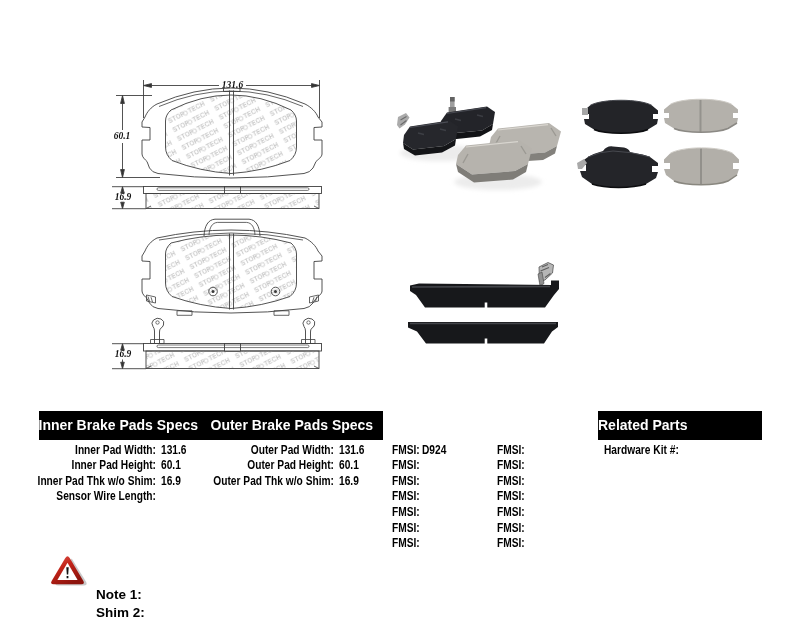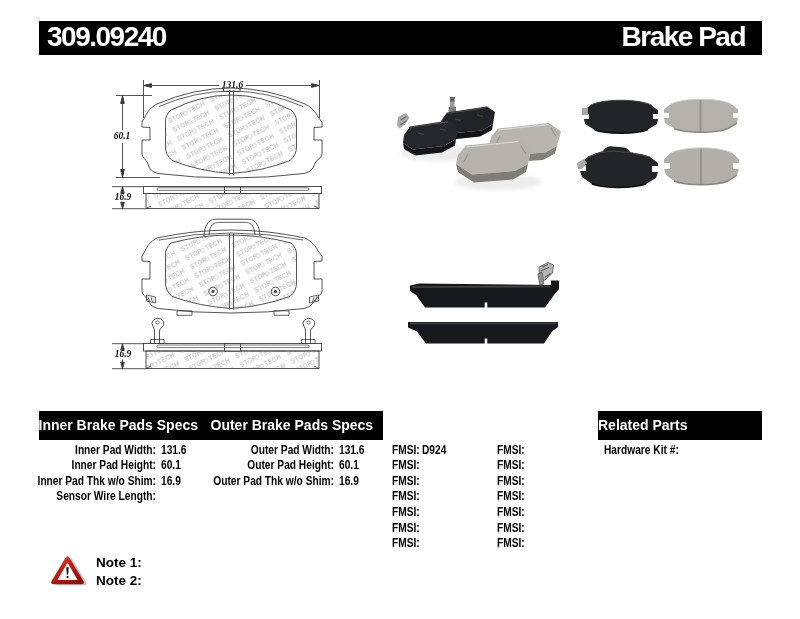--- a/index.html
+++ b/index.html
@@ -4,31 +4,27 @@
 <style>
 html,body{margin:0;padding:0;background:#fff;}
 #page{position:relative;width:800px;height:619px;background:#fff;font-family:"Liberation Sans",sans-serif;overflow:hidden;}
 .abs{position:absolute;}
 #titlebar{left:39px;top:20.5px;width:723px;height:34px;background:#000;color:#fff;}
 #titlebar .l{position:absolute;left:8px;top:0.5px;font-size:28px;font-weight:bold;letter-spacing:-1.5px;}
 #titlebar .r{position:absolute;right:17px;top:0.5px;font-size:28px;font-weight:bold;letter-spacing:-1.5px;}
 .hbar{position:absolute;top:411px;height:29px;background:#000;color:#fff;font-size:14px;font-weight:bold;line-height:29px;}
 .spec{position:absolute;font-size:12px;font-weight:bold;color:#000;white-space:nowrap;transform:scaleX(0.85);transform-origin:0 50%;}
 .ra{text-align:right;transform-origin:100% 50%;}
-.note{position:absolute;font-size:13.5px;font-weight:bold;color:#000;white-space:nowrap;}
+.note{position:absolute;font-size:13.5px;font-weight:bold;color:#000;white-space:nowrap;margin-top:32px;}
 .red{font-size:13px;letter-spacing:-0.35px;}
 .red{color:#cc2320;}
 </style>
 </head>
 <body>
 <div id="page">
-  <div class="abs" id="titlebar">
-      <span class="l">309.09240</span>
-      <span class="r">Brake Pad</span>
-    </div>
 
   <svg class="abs" style="left:0;top:0" width="800" height="619" viewBox="0 0 800 619">
     <defs>
       <pattern id="wm" width="47" height="10" patternUnits="userSpaceOnUse" patternTransform="rotate(-27)">
         <text x="1" y="7.3" font-family="Liberation Sans, sans-serif" font-size="6.4" font-weight="bold" fill="#c9c9c9" letter-spacing="0.2">STOP</text>
         <circle cx="19.8" cy="5" r="2.1" fill="none" stroke="#c9c9c9" stroke-width="0.85"></circle>
         <text x="23.2" y="7.3" font-family="Liberation Sans, sans-serif" font-size="6.4" font-weight="bold" fill="#c9c9c9" letter-spacing="0.2">TECH</text>
       </pattern>
       <filter id="blur1" x="-30%" y="-30%" width="160%" height="160%">
           <feGaussianBlur stdDeviation="2"></feGaussianBlur>
@@ -219,14 +215,14 @@
           <stop offset="0.45" stop-color="#c22318"></stop>
           <stop offset="1" stop-color="#8c130c"></stop>
     </linearGradient>
       </defs>
     <path d="M19.5 2.5 L34 26 Q35.5 29.5 31.5 29.5 L6 29.5 Q2 29.5 3.8 26 Z" fill="#bbb" opacity="0.8" transform="translate(1.2,1)"></path>
     <path d="M14.3 3.1 Q16.5 -0.4 18.7 3.1 L32.2 25.7 Q34.2 29.3 30.2 29.3 L2.8 29.3 Q-1.2 29.3 0.8 25.7 Z" fill="url(#trg)"></path>
     <path d="M16.5 7.8 L26.6 25 L6.4 25 Z" fill="#fff"></path>
     <path d="M15.3 12.2 h2.4 l-0.5 7.2 h-1.4 Z M15.6 21 h1.8 v2.3 h-1.8 Z" fill="#111"></path>
   </svg>
   <div class="note" style="left:96px;top:555px;">Note 1:</div>
-  <div class="note" style="left:96px;top:573.2px;">Note 2:</div>
+  <div class="note" style="left:96px;top:573.2px;">Shim 2:</div>
 </div>
 
 </body></html>

